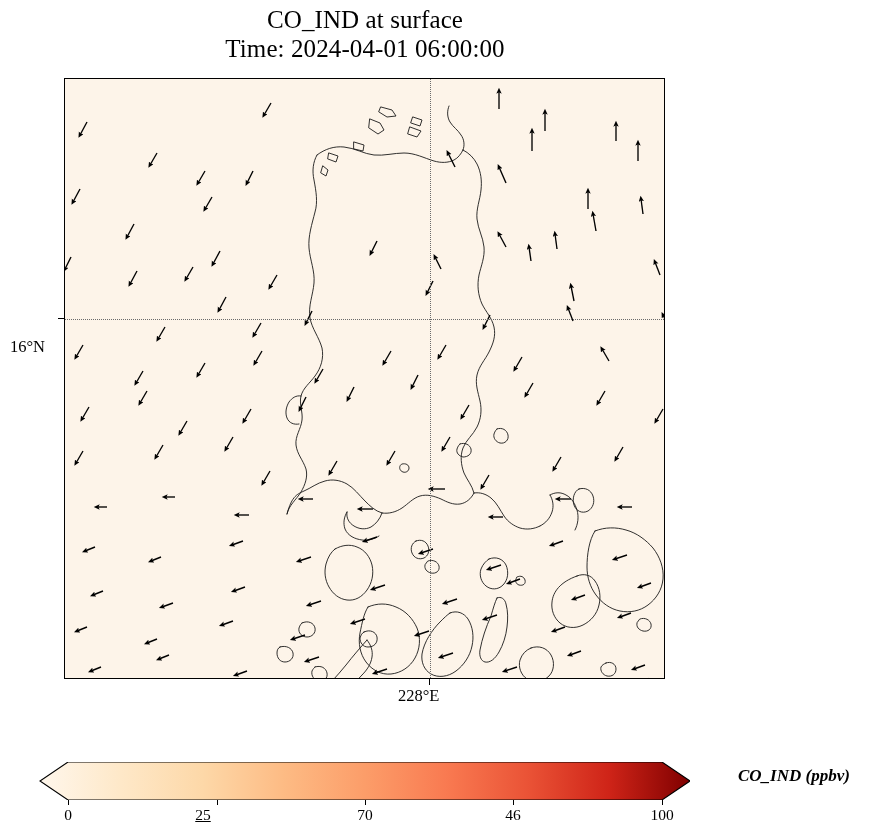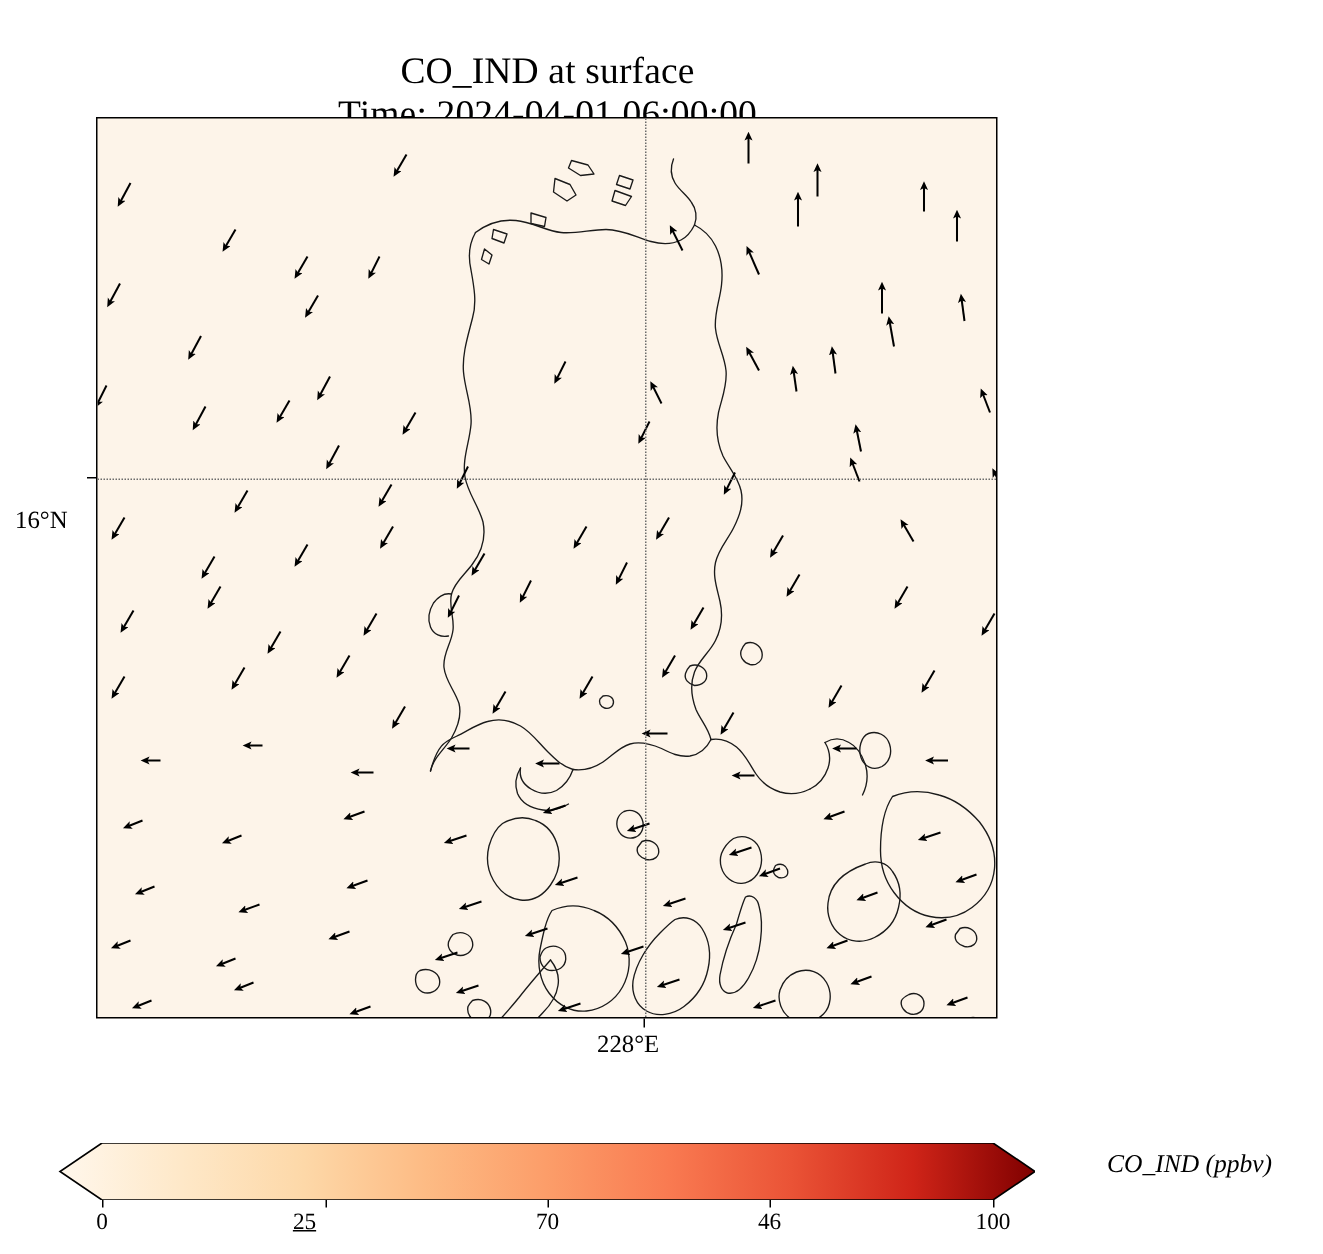--- a/index.html
+++ b/index.html
@@ -19,21 +19,20 @@
   #figure-title {
     position: absolute;
     left: 0;
     top: 5px;
     width: 730px;
     text-align: center;
     font-size: 25px;
     line-height: 29px;
     color: #000000;
     letter-spacing: 0.1px;
-    margin-top: 28px;
   }
   #figure-title .line {
     display: block;
     white-space: pre;
   }
 
   
   #map-axes {
     position: absolute;
     left: 64px;
@@ -120,21 +119,21 @@
     font-size: 15.5px;
     color: #000;
     transform: translateX(-50%);
     white-space: nowrap;
   }
   #colorbar-label {
     position: absolute;
     left: 738px;
     top: 766px;
     font-size: 17px;
-    font-weight: normal;
+    font-weight: bold;
     font-style: italic;
     color: #000;
     white-space: nowrap;
   }
 </style>
 </head>
 <body>
 
 <div id="figure-title">
   <span class="line">CO_IND at surface</span>

